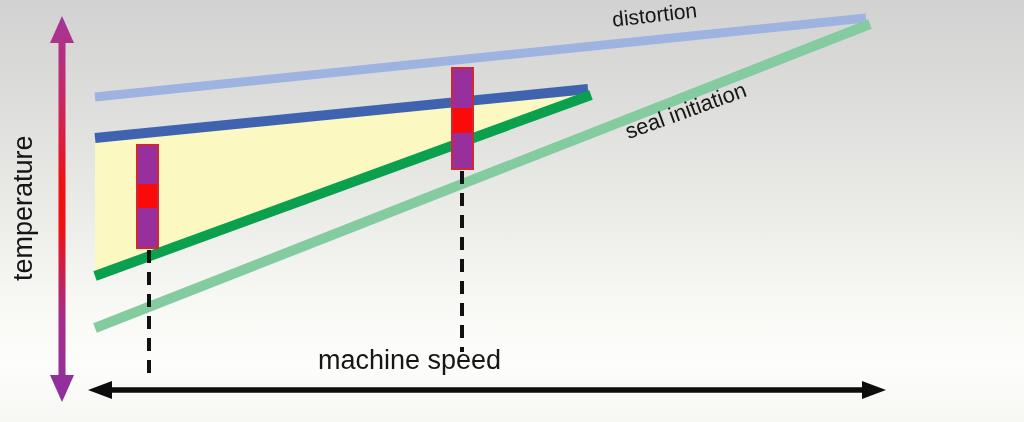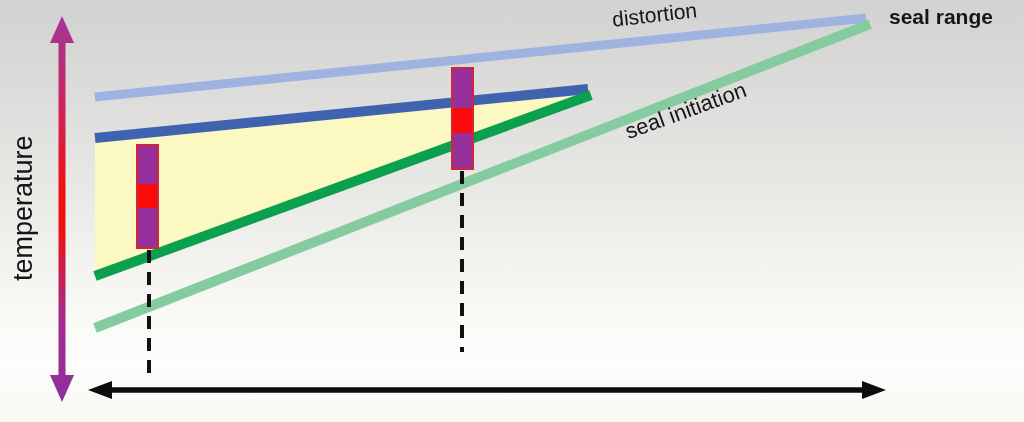--- a/index.html
+++ b/index.html
@@ -78,19 +78,19 @@
         <rect x="452" y="108" width="21" height="25" fill="#fb0a0a"></rect>
         <rect x="452" y="68" width="21" height="101" fill="none" stroke="#d02737" stroke-width="2"></rect>
       </g>
       <line x1="106" y1="390" x2="868" y2="390" stroke="#0d0d0d" stroke-width="5.5"></line>
       <polygon points="88,390 112,381 112,399" fill="#0d0d0d"></polygon>
       <polygon points="886,390 862,381 862,399" fill="#0d0d0d"></polygon>
     </svg>
 
   <div class="lbl lbl-temperature">temperature</div>
 
+  <div class="lbl lbl-machine-speed">machine speed</div>
 
   <div class="lbl lbl-distortion">distortion</div>
 
   <div class="lbl lbl-seal-initiation">seal initiation</div>
 
-  <div class="lbl lbl-seal-range">seal range</div>
 </div>
 
 </body></html>

